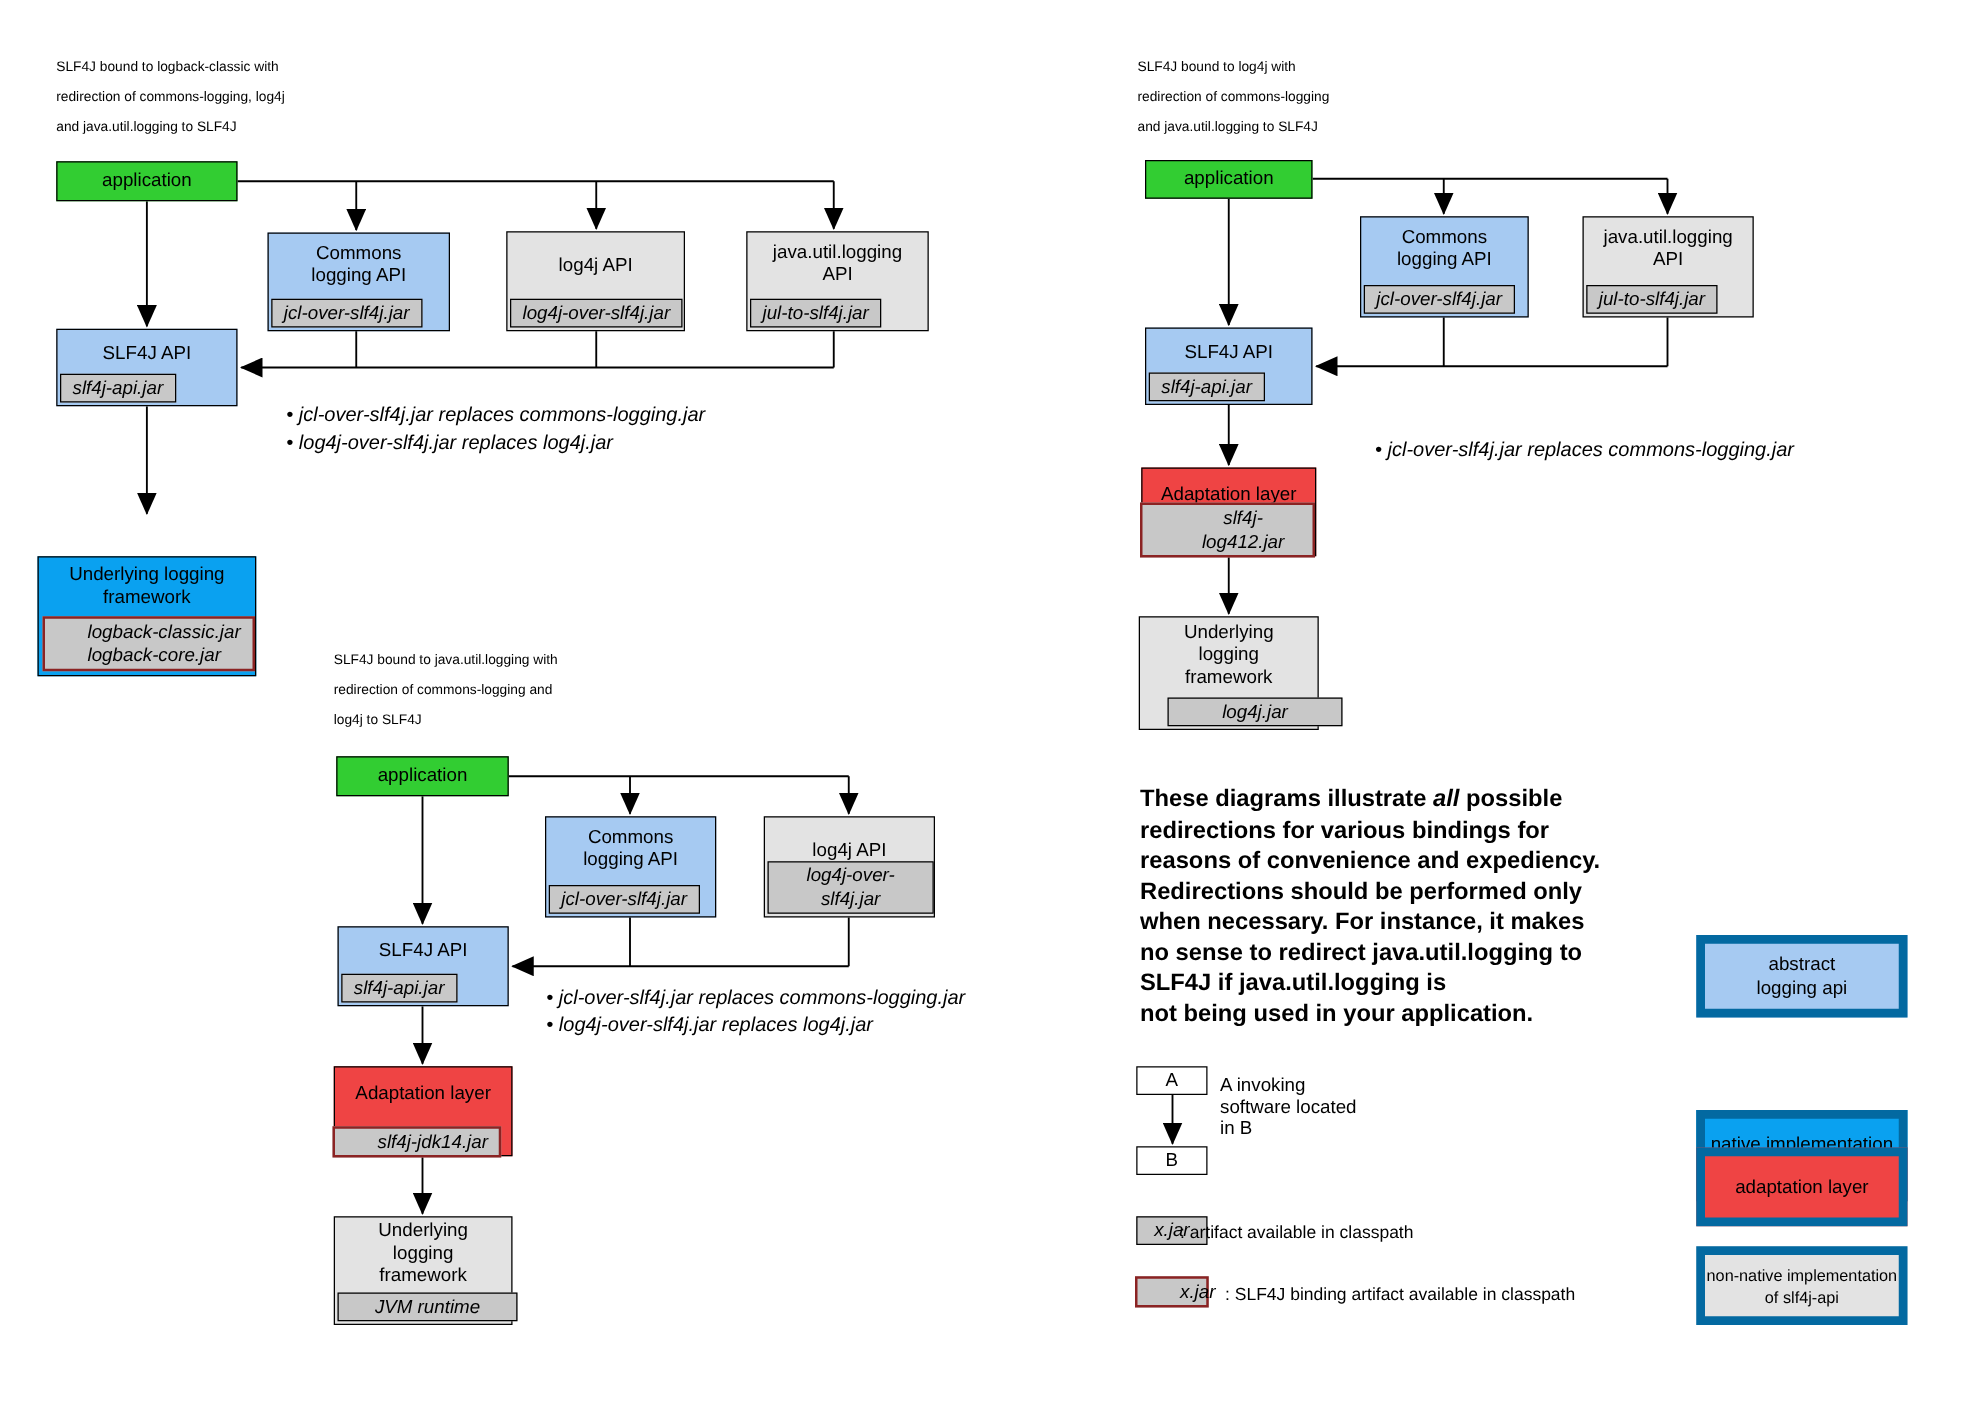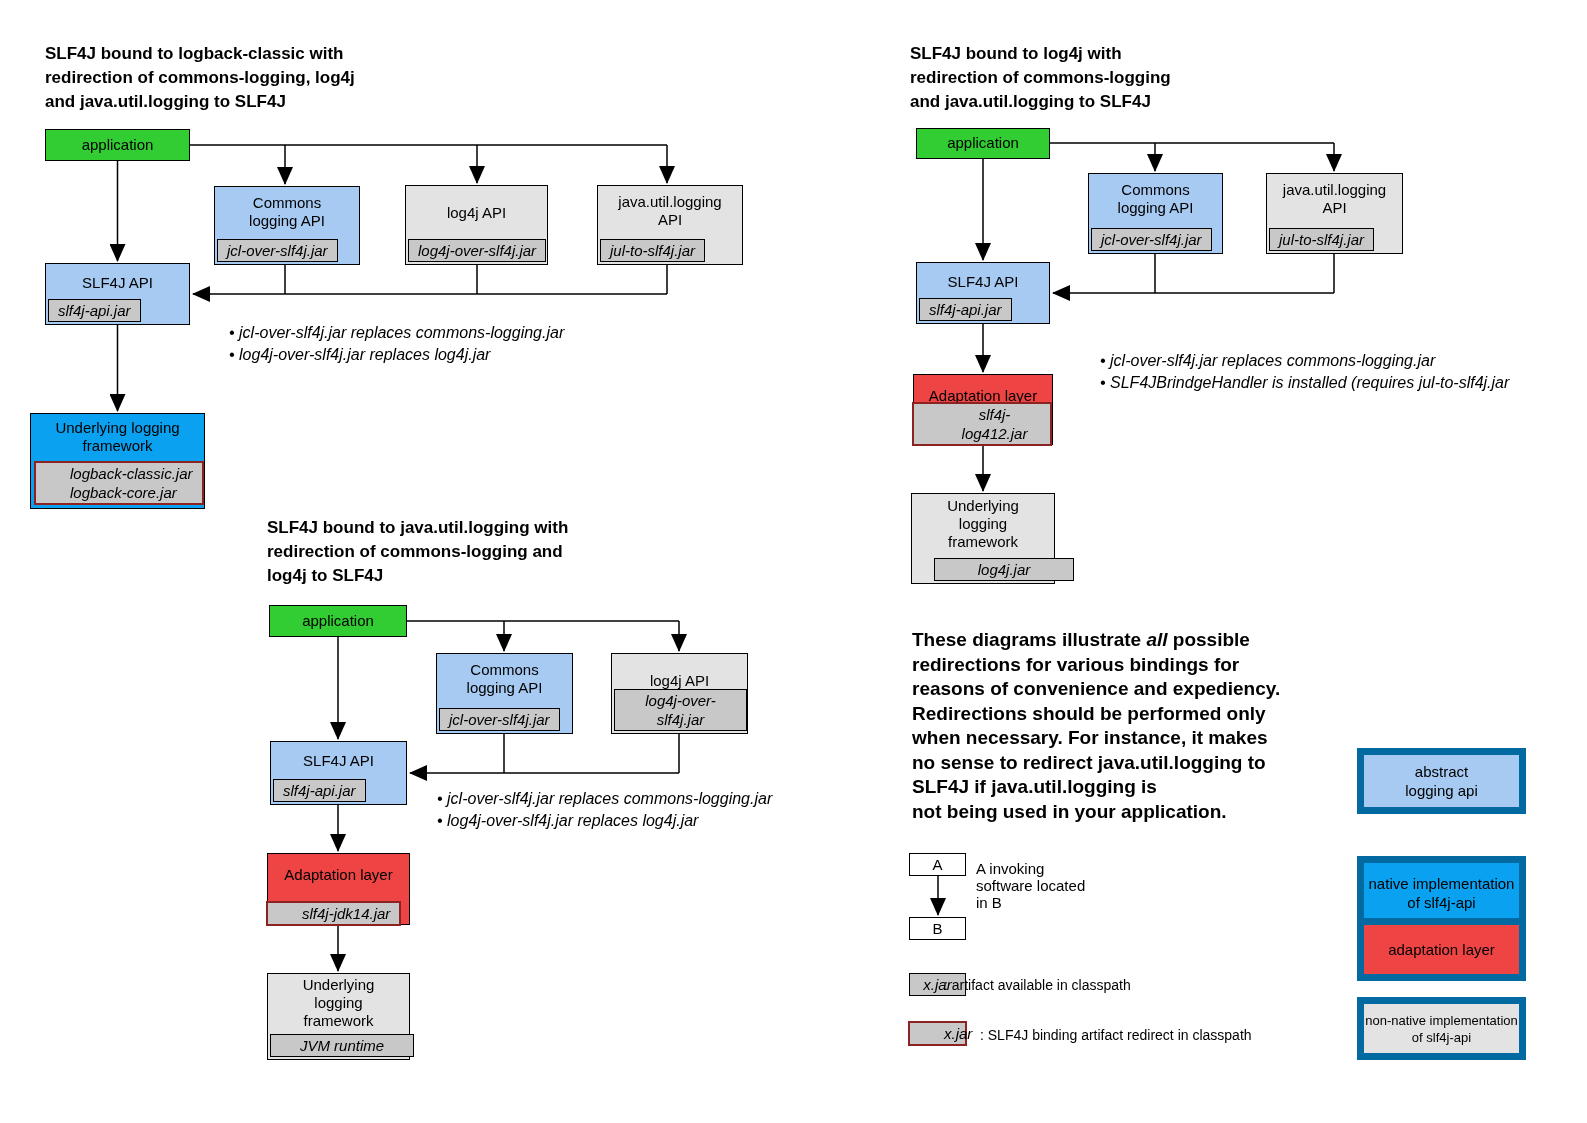--- a/index.html
+++ b/index.html
@@ -1,25 +1,25 @@
 <!DOCTYPE html>
 <html><head>
 <meta charset="utf-8">
 <style>
   html,body{margin:0;padding:0;background:#fff;}
   #page{position:relative;width:1587px;height:1123px;background:#fff;overflow:hidden;
         font-family:"Liberation Sans","DejaVu Sans",sans-serif;color:#000;}
   .ml{white-space:pre-line;}
-  .title{position:absolute;font-size:17px;font-weight:bold;line-height:24px;white-space:pre-line;}
+  .title{position:absolute;font-size:11px;font-weight:normal;line-height:24px;white-space:pre-line;}
   .box{position:absolute;border:1px solid #000;box-sizing:border-box;text-align:center;
        font-size:15px;line-height:18px;}
   .lbl{white-space:pre-line;}
   .green{background:#32CD32;}
   .lblue{background:#A6CAF2;}
-  .blue{background:#0AA1F0;}
+  .blue{background:#0AA1F0;margin-top:32px;}
   .teal{background:#ef4444;}
   .lgray{background:#E3E3E3;}
   .tag{position:absolute;left:2px;bottom:2px;background:#C8C8C8;border:1px solid #000;
        font-style:italic;font-size:15px;line-height:19px;padding:1px 9px;white-space:pre-line;}
   .tag.red{border:2px solid #8B2323;left:-2px;bottom:-2px;padding-left:34px;}
   .notes{position:absolute;font-size:16px;font-style:italic;line-height:22px;white-space:nowrap;}
   .para{position:absolute;font-size:19px;font-weight:bold;line-height:24.5px;}
   .para i{font-style:italic;}
   .cap{position:absolute;font-size:15px;line-height:17px;white-space:pre-line;}
   .note-sm{position:absolute;font-size:14px;line-height:17px;white-space:nowrap;}
@@ -152,21 +152,20 @@
 
   <div class="box lgray" style="left:911px;top:493px;width:144px;height:91px;">
     <div class="lbl" style="padding-top:3px;">Underlying
 logging
 framework</div>
     <div class="tag" style="width:120px;margin-left:20px;">log4j.jar</div>
   </div>
 
   <div class="notes" style="left:1100px;top:350px;">
     <div>• jcl-over-slf4j.jar replaces commons-logging.jar</div>
-    <div>• SLF4JBrindgeHandler is installed (requires jul-to-slf4j.jar</div>
   </div>
 
   <div class="title" style="left:267px;top:516px;">SLF4J bound to java.util.logging with
 redirection of commons-logging and
 log4j to SLF4J</div>
 
   <div class="box green" style="left:269px;top:605px;width:138px;height:32px;">
     <div class="lbl" style="padding-top:6px;">application</div>
   </div>
 
@@ -221,21 +220,21 @@
     <div class="lbl" style="padding-top:2px;">B</div>
   </div>
   <div class="cap" style="left:976px;top:860px;">A invoking
 software located
 in B</div>
 
   <div class="tag" style="left:909px;top:973px;bottom:auto;width:57px;box-sizing:border-box;text-align:center;">x.jar</div>
   <div class="note-sm" style="left:944px;top:977px;">: artifact available in classpath</div>
 
   <div class="tag red" style="left:908px;top:1021px;bottom:auto;width:59px;box-sizing:border-box;text-align:center;">x.jar</div>
-  <div class="note-sm" style="left:980px;top:1027px;">: SLF4J binding artifact redirect in classpath</div>
+  <div class="note-sm" style="left:980px;top:1027px;">: SLF4J binding artifact available in classpath</div>
 
   <div class="clegend lblue" style="left:1357px;top:748px;width:169px;height:66px;">abstract
 logging api</div>
   <div class="clegend blue" style="left:1357px;top:856px;width:169px;height:73px;">native implementation
 of slf4j-api</div>
   <div class="clegend teal" style="left:1357px;top:918px;width:169px;height:63px;">adaptation layer</div>
   <div class="clegend lgray" style="left:1357px;top:997px;width:169px;height:63px;font-size:13px;line-height:17px;">non-native implementation
 of slf4j-api</div>
 
 </div>

